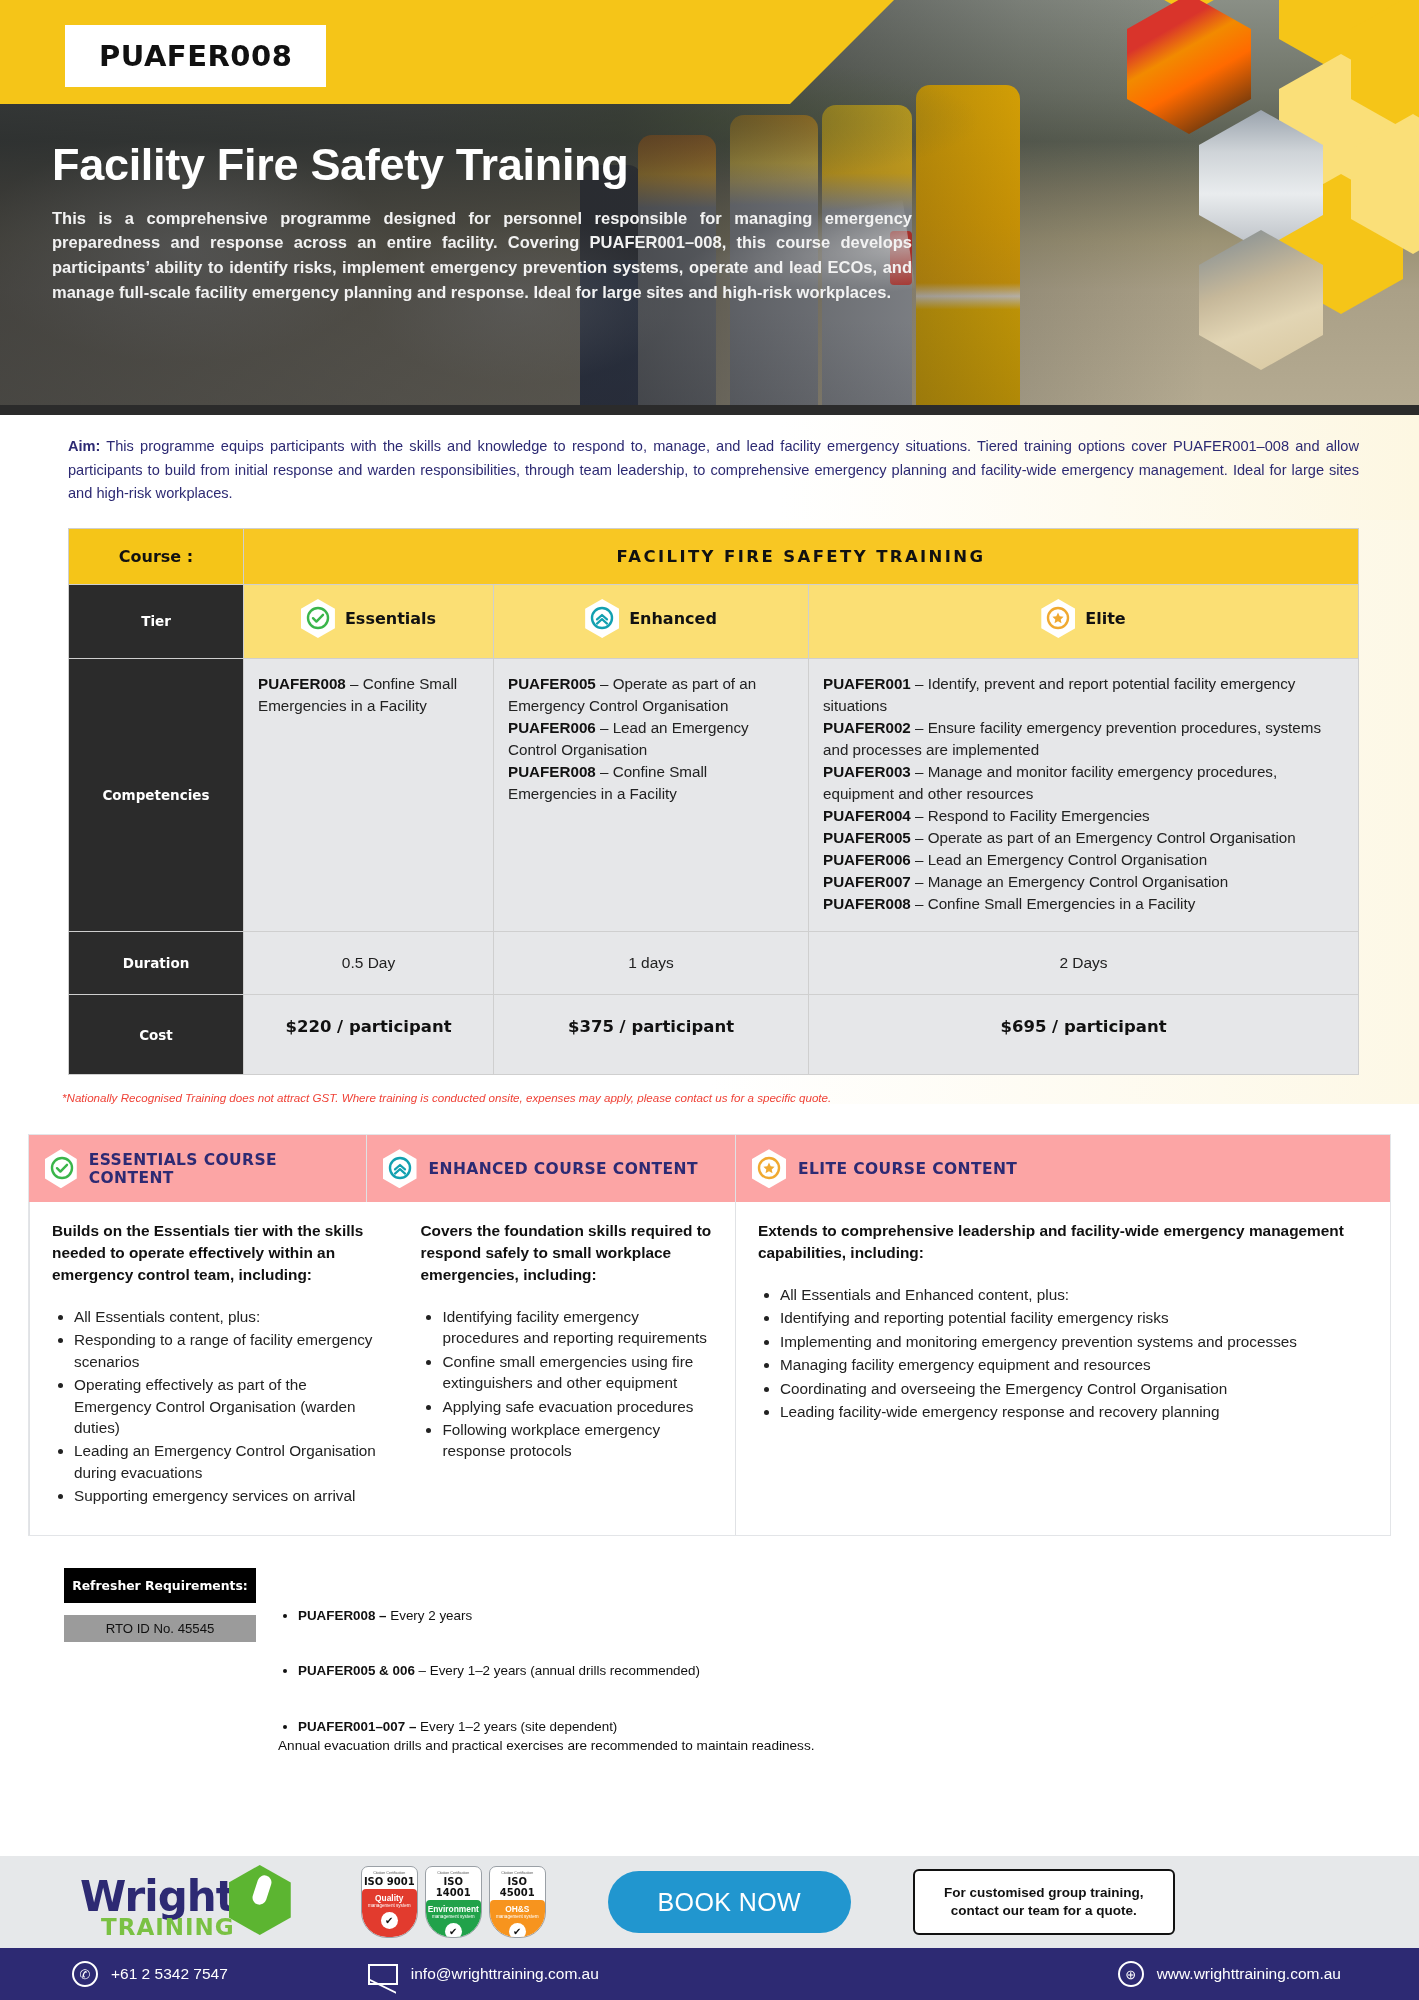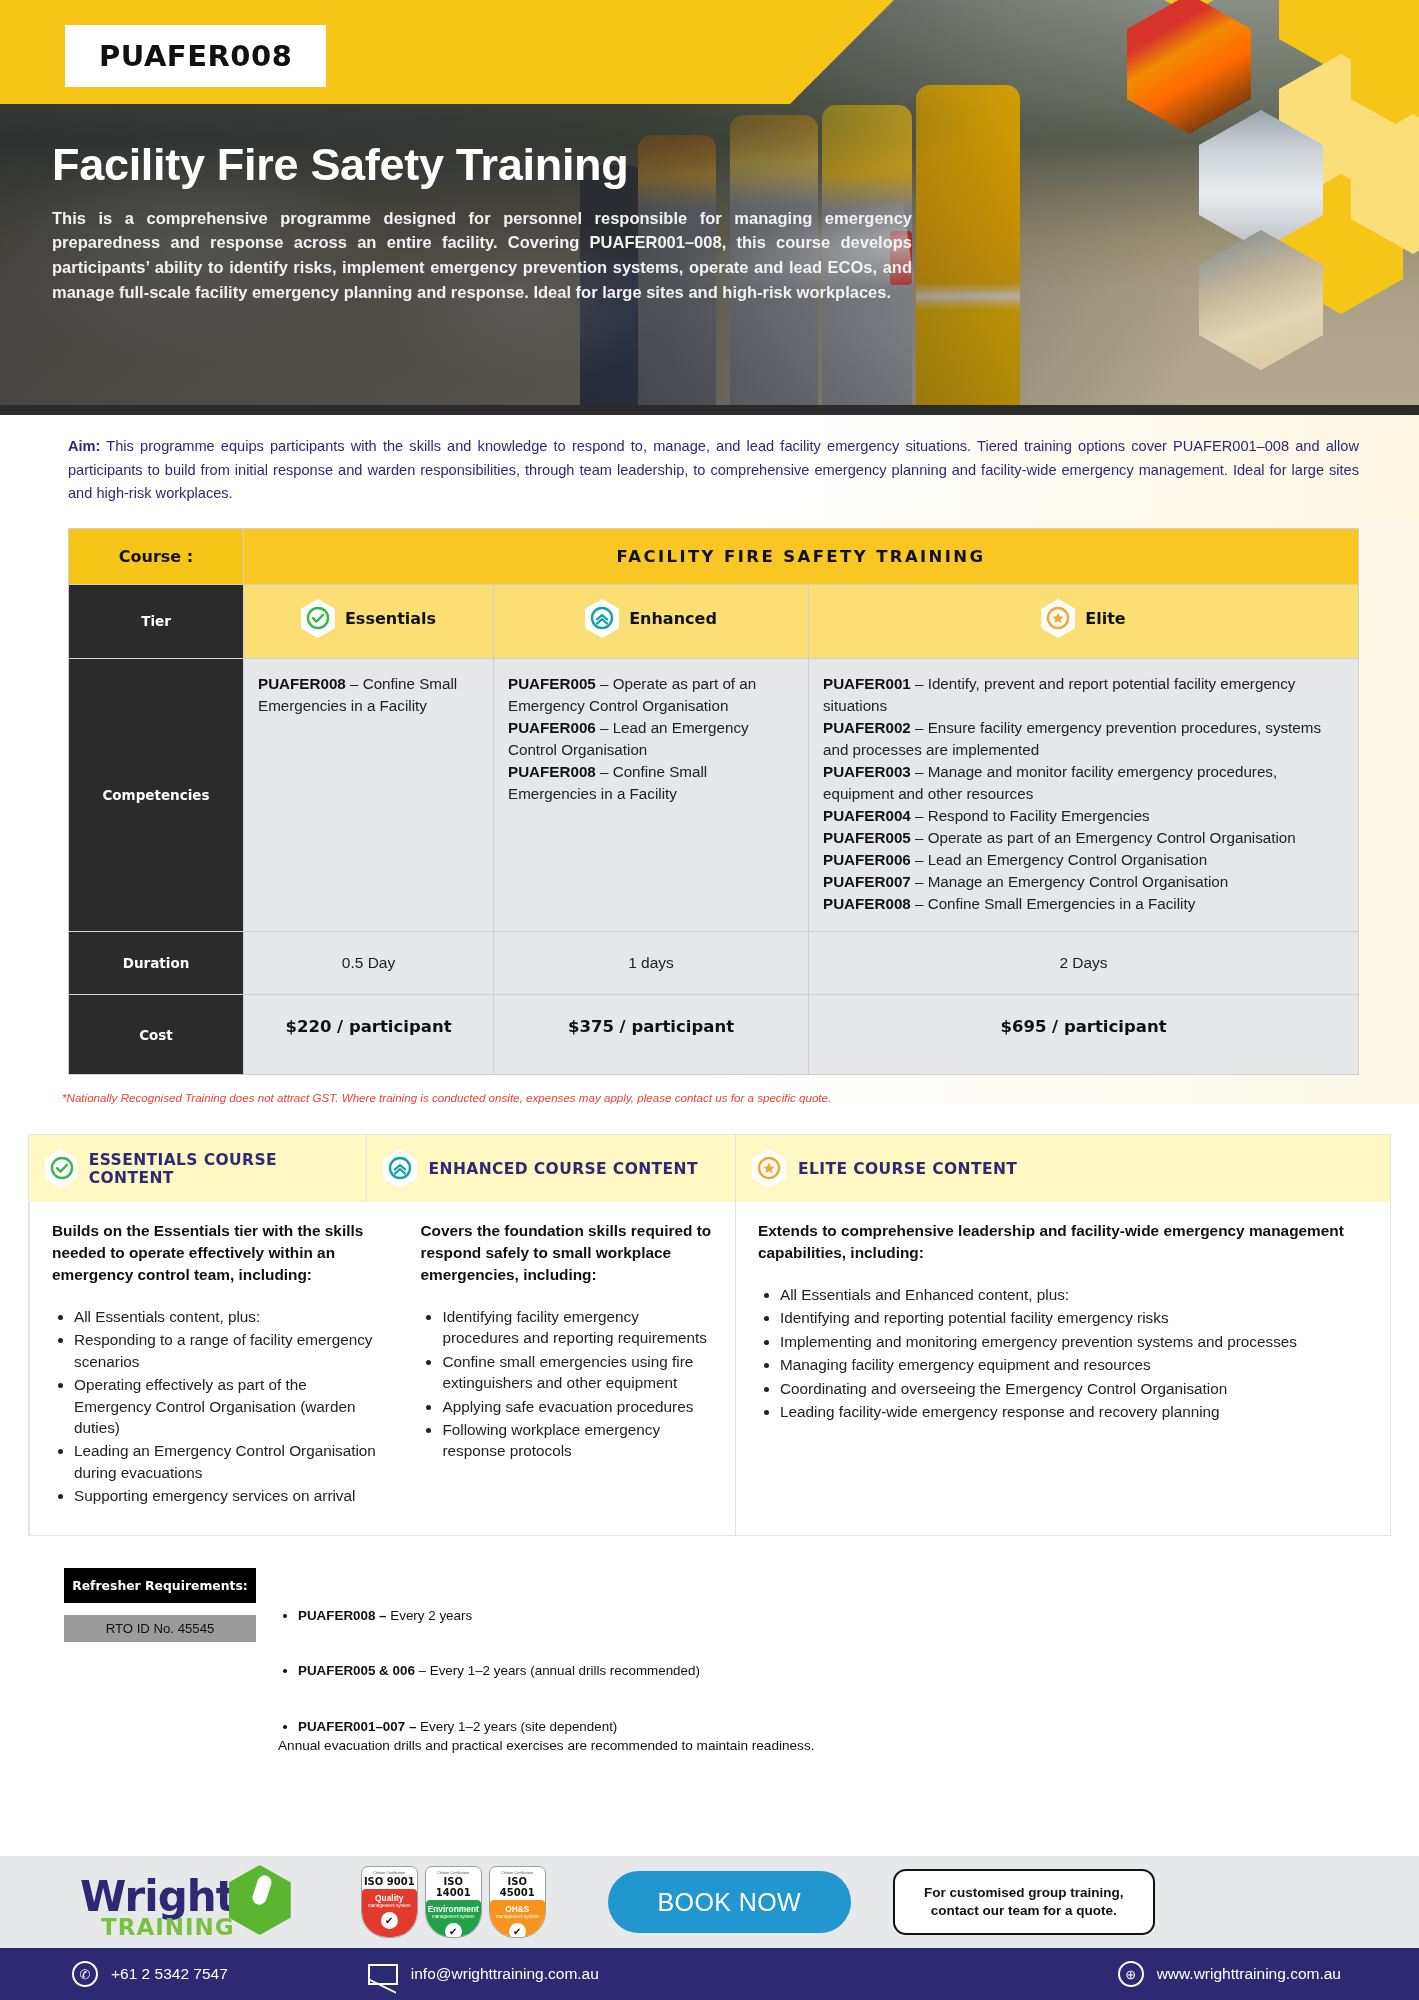--- a/index.html
+++ b/index.html
@@ -99,21 +99,21 @@
   .comp-cell{ background:#e6e7e9; vertical-align:top; padding:14px 14px 16px; font-size:15.2px; line-height:1.45; color:#222; }
   .comp-cell b{ color:#111; }
   .comp-cell .ln{ display:block; }
   .dur-cell{ background:#e6e7e9; text-align:center; font-size:15.5px; color:#222; padding:22px 6px; }
   .cost-cell{ background:#e6e7e9; text-align:center; font-size:16.5px; font-weight:bold; color:#111; padding:22px 6px 38px; font-family:"DejaVu Sans", sans-serif; }
 
   .gst-note{ padding:16px 60px 0 62px; font-size:11.6px; font-style:italic; color:#ef4136; background:linear-gradient(90deg,#ffffff 0%,#ffffff 50%,#fdf8e6 100%); }
 
   
   .content-section{ margin:30px 28px 0 28px; border:1px solid #e3e5e8; }
-  .cc-head-row{ display:flex; background:#fef9c3; }
+  .cc-head-row{ display:flex; background:#fca5a5; }
   .cc-head{ display:flex; align-items:center; gap:12px; padding:14px 16px; }
   .cc-head .t{ font-size:15.5px; font-weight:bold; letter-spacing:.4px; color:#2d2a73; font-family:"DejaVu Sans", sans-serif; }
   .cc-body-row{ display:flex; background:#fff; }
   .cc-col{ padding:18px 22px 26px 22px; }
   .cc-col.b1, .cc-head.b1 { width:337px; }
   .cc-col.b2, .cc-head.b2 { width:370px; border-left:1px solid #e0e2e5; }
   .cc-col.b3, .cc-head.b3 { width:656px; border-left:1px solid #e0e2e5; }
   .cc-intro{ font-size:15.4px; font-weight:bold; line-height:1.42; color:#111; }
   .cc-list{ margin:20px 0 0 22px; }
   .cc-list li{ font-size:15.3px; line-height:1.4; color:#222; margin-bottom:2px; }
@@ -140,21 +140,21 @@
   .iso-group{ margin-left:70px; display:flex; gap:7px; }
   .iso{ width:57px; height:72px; border:1px solid #9aa0a6; border-radius:7px 7px 26px 26px; background:#fff; text-align:center; overflow:hidden; }
   .iso .cap{ font-size:3.6px; color:#555; padding-top:4px; }
   .iso .std{ font-size:10px; font-weight:bold; color:#111; margin-top:1px; font-family:"DejaVu Sans", sans-serif; }
   .iso .band{ margin-top:2px; height:48px; border-radius:4px 4px 24px 24px; color:#fff; padding-top:4px; }
   .iso .band .n{ font-size:8.4px; font-weight:bold; }
   .iso .band .s{ font-size:4.6px; }
   .iso .tick{ width:17px; height:17px; border-radius:50%; background:#fff; color:#111; margin:4px auto 0; font-size:10px; line-height:17px; }
 
   .book-btn{ margin-left:62px; width:243px; height:62px; background:#2196cf; border-radius:31px; color:#fff; font-size:25px; display:flex; align-items:center; justify-content:center; letter-spacing:.4px; }
-  .quote-box{ margin-left:42px; width:262px; border:2.5px solid #111; border-radius:13px; background:#fff; text-align:center; padding:13px 8px; font-size:13.5px; font-weight:bold; line-height:1.35; color:#111; }
+  .quote-box{ margin-left:62px; width:262px; border:2.5px solid #111; border-radius:6px; background:#fff; text-align:center; padding:13px 8px; font-size:13.5px; font-weight:bold; line-height:1.35; color:#111; }
 
   .contactbar{ position:absolute; left:0; bottom:0; width:1419px; height:52px; background:#2d2a73; color:#fff; display:flex; align-items:center; }
   .ci{ display:flex; align-items:center; gap:13px; font-size:15.5px; }
   .ci.phone{ margin-left:72px; }
   .ci.mail{ margin-left:140px; }
   .ci.web{ margin-left:auto; margin-right:78px; }
   .circ{ width:26px; height:26px; border:2px solid #fff; border-radius:50%; display:flex; align-items:center; justify-content:center; font-size:13px; }
   .env{ width:30px; height:21px; border:2px solid #fff; position:relative; }
   .env:before{ content:""; position:absolute; left:0; top:0; width:26px; height:13px; border-bottom:2px solid #fff; transform:skewY(26deg); transform-origin:left top; }
 </style>

